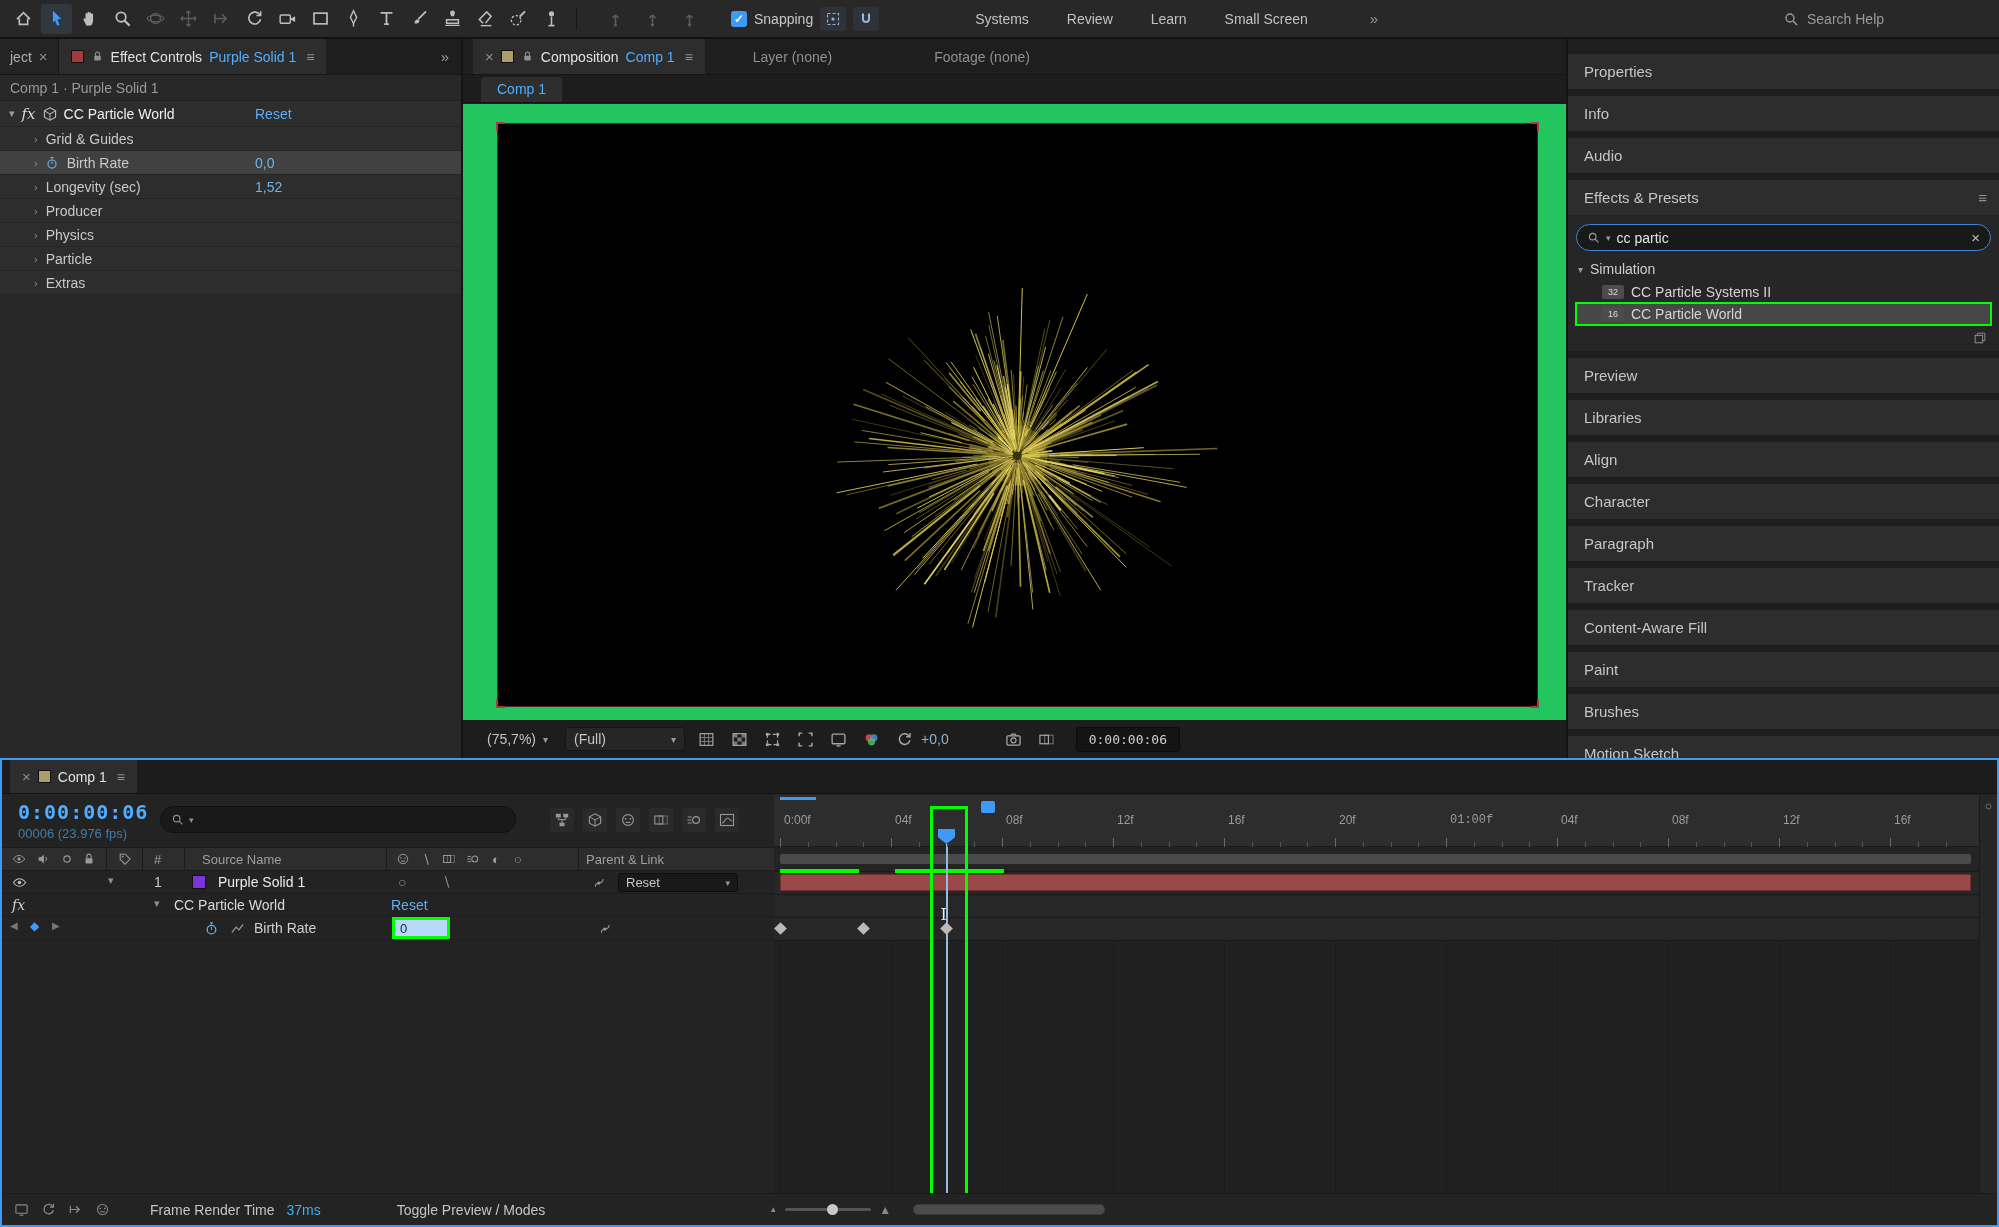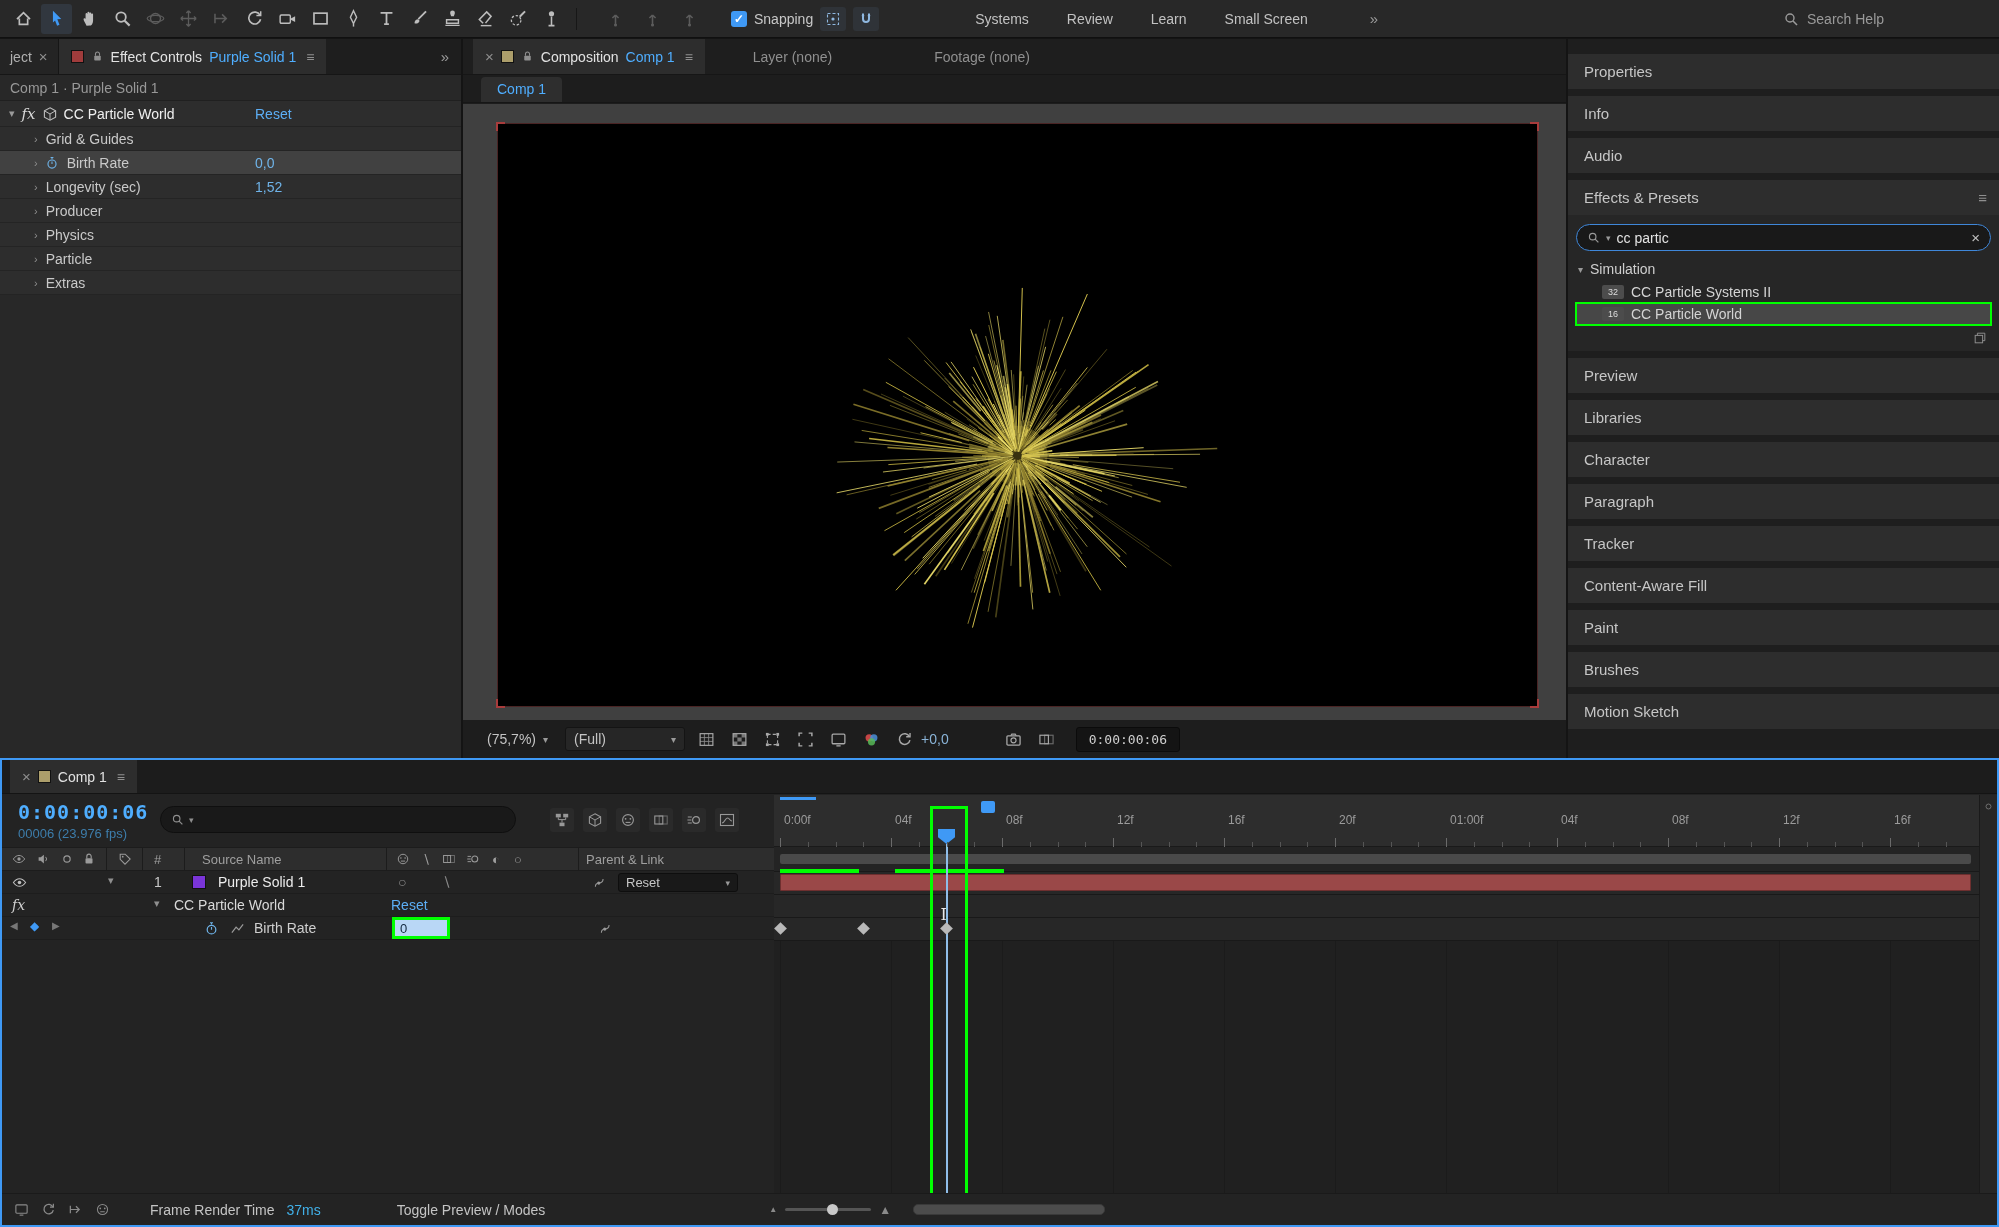--- a/index.html
+++ b/index.html
@@ -61,21 +61,21 @@
 .fxrow.selected{background:#414141}
 .fxrow .twirl{margin-left:34px;color:#8f8f8f;font-size:11px}
 .fxrow .icon{margin-left:7px;color:#6fb3e8}
 .fxrow .icon svg{width:14px;height:14px}
 .fxrow .lbl{margin-left:8px;color:#c9c9c9}
 .fxrow .val{position:absolute;left:255px;color:#6fb3e8}
 
 
 #comp-subrow{height:28px;background:#1d1d1d;border-bottom:1px solid #161616;display:flex;align-items:flex-end}
 #comp-nav-tab{margin-left:18px;padding:4px 16px 5px;background:#2e2e2e;border-radius:4px 4px 0 0;color:#4faeff}
-#comp-viewer{position:absolute;top:65px;left:0;right:0;bottom:0;background:#404040}
+#comp-viewer{position:absolute;top:65px;left:0;right:0;bottom:0;background:#22c55e}
 #comp-frame{position:absolute;left:34px;top:19px;width:1041px;height:584px;background:#000;border:1px solid #4a2424}
 #comp-frame .corner{position:absolute;width:9px;height:9px;border:2px solid #a83c3c}
 #comp-frame .c-tl{left:-2px;top:-2px;border-right:none;border-bottom:none}
 #comp-frame .c-tr{right:-2px;top:-2px;border-left:none;border-bottom:none}
 #comp-frame .c-bl{left:-2px;bottom:-2px;border-right:none;border-top:none}
 #comp-frame .c-br{right:-2px;bottom:-2px;border-left:none;border-top:none}
 #particle-burst{position:absolute;inset:0;width:100%;height:100%}
 #viewer-controls{position:absolute;left:0;right:0;bottom:0;height:38px;display:flex;align-items:center;gap:9px;padding:0 16px;background:#1d1d1d}
 .vsel{display:flex;align-items:center;gap:7px;color:#c4c4c4;padding:3px 8px}
 .vsel.boxed{background:#262626;border:1px solid #141414;border-radius:3px;min-width:120px;justify-content:space-between}
@@ -1042,20 +1042,23 @@
           </span>
         </div>
       </div>
       <div class="rpanel">
         <div class="rplabel">Preview</div>
       </div>
       <div class="rpanel">
         <div class="rplabel">Libraries</div>
       </div>
       <div class="rpanel">
+        <div class="rplabel">Align</div>
+      </div>
+      <div class="rpanel">
         <div class="rplabel">Character</div>
       </div>
       <div class="rpanel">
         <div class="rplabel">Paragraph</div>
       </div>
       <div class="rpanel">
         <div class="rplabel">Tracker</div>
       </div>
       <div class="rpanel">
         <div class="rplabel">Content-Aware Fill</div>
@@ -1300,21 +1303,21 @@
       <div id="playhead-line" style="left: 171.5px;"></div>
       <div id="playhead-head" style="left: 164px;"></div>
       <div id="ibeam" style="left: 166.5px;">I</div>
       <div id="playhead-annotation" style="left: 155.5px;"></div>
     <div class="rlabel" style="left: 10px;">0:00f</div>
         <div class="rlabel" style="left: 121px;">04f</div>
         <div class="rlabel" style="left: 232px;">08f</div>
         <div class="rlabel" style="left: 343px;">12f</div>
         <div class="rlabel" style="left: 454px;">16f</div>
         <div class="rlabel" style="left: 565px;">20f</div>
-        <div class="rlabel" style="left: 676px;">01:00f</div>
+        <div class="rlabel" style="left: 676px; font-family: Liberation Mono, monospace;">01:00f</div>
         <div class="rlabel" style="left: 787px;">04f</div>
         <div class="rlabel" style="left: 898px;">08f</div>
         <div class="rlabel" style="left: 1009px;">12f</div>
         <div class="rlabel" style="left: 1120px;">16f</div>
         <div class="tick" style="left: 6px;"></div>
         <div class="tick minor" style="left: 33.75px;"></div>
         <div class="tick minor" style="left: 61.5px;"></div>
         <div class="tick minor" style="left: 89.25px;"></div>
         <div class="tick" style="left: 117px;"></div>
         <div class="tick minor" style="left: 144.75px;"></div>

